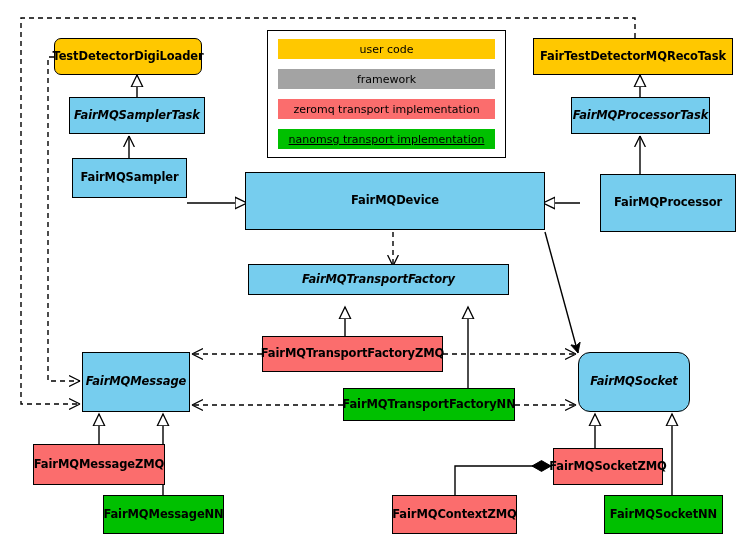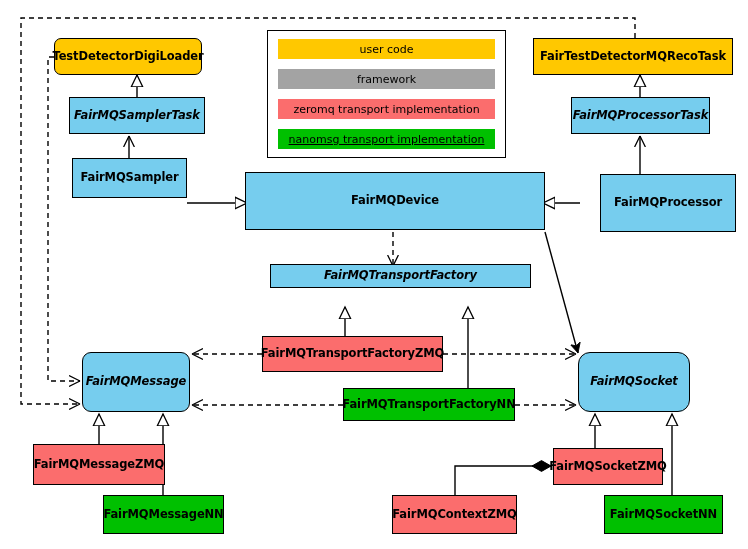--- a/index.html
+++ b/index.html
@@ -110,27 +110,27 @@
   <div class="node abstract" style="left:69px;top:97px;width:136px;height:37px;background:#76CDEE;">FairMQSamplerTask</div>
 
   <div class="node abstract" style="left:571px;top:97px;width:139px;height:37px;background:#76CDEE;">FairMQProcessorTask</div>
 
   <div class="node" style="left:72px;top:158px;width:115px;height:40px;background:#76CDEE;text-align:center;">FairMQSampler</div>
 
   <div class="node" style="left:245px;top:172px;width:300px;height:58px;background:#76CDEE;">FairMQDevice</div>
 
   <div class="node" style="left:580px;top:174px;width:136px;height:58px;background:#76CDEE;margin-left:20px;">FairMQProcessor</div>
 
-  <div class="node abstract" style="left:270px;top:264px;width:261px;height:24px;background:#76CDEE;">FairMQTransportFactory</div>
+  <div class="node abstract" style="left:248px;top:264px;width:261px;height:31px;background:#76CDEE;">FairMQTransportFactory</div>
 
   <div class="node" style="left:262px;top:336px;width:181px;height:36px;background:#FB6D6D;">FairMQTransportFactoryZMQ</div>
 
   <div class="node" style="left:343px;top:388px;width:172px;height:33px;background:#00C000;">FairMQTransportFactoryNN</div>
 
-  <div class="node abstract" style="left:82px;top:352px;width:108px;height:60px;background:#76CDEE;border-radius:9px;">FairMQMessage</div>
+  <div class="node abstract" style="left:82px;top:352px;width:108px;height:60px;background:#76CDEE;">FairMQMessage</div>
 
   <div class="node abstract" style="left:578px;top:352px;width:112px;height:60px;background:#76CDEE;border-radius:12px;">FairMQSocket</div>
 
   <div class="node" style="left:103px;top:495px;width:121px;height:39px;background:#00C000;">FairMQMessageNN</div>
 
   <div class="node" style="left:33px;top:444px;width:132px;height:41px;background:#FB6D6D;">FairMQMessageZMQ</div>
 
   <div class="node" style="left:553px;top:448px;width:110px;height:37px;background:#FB6D6D;">FairMQSocketZMQ</div>
 
   <div class="node" style="left:392px;top:495px;width:125px;height:39px;background:#FB6D6D;">FairMQContextZMQ</div>

